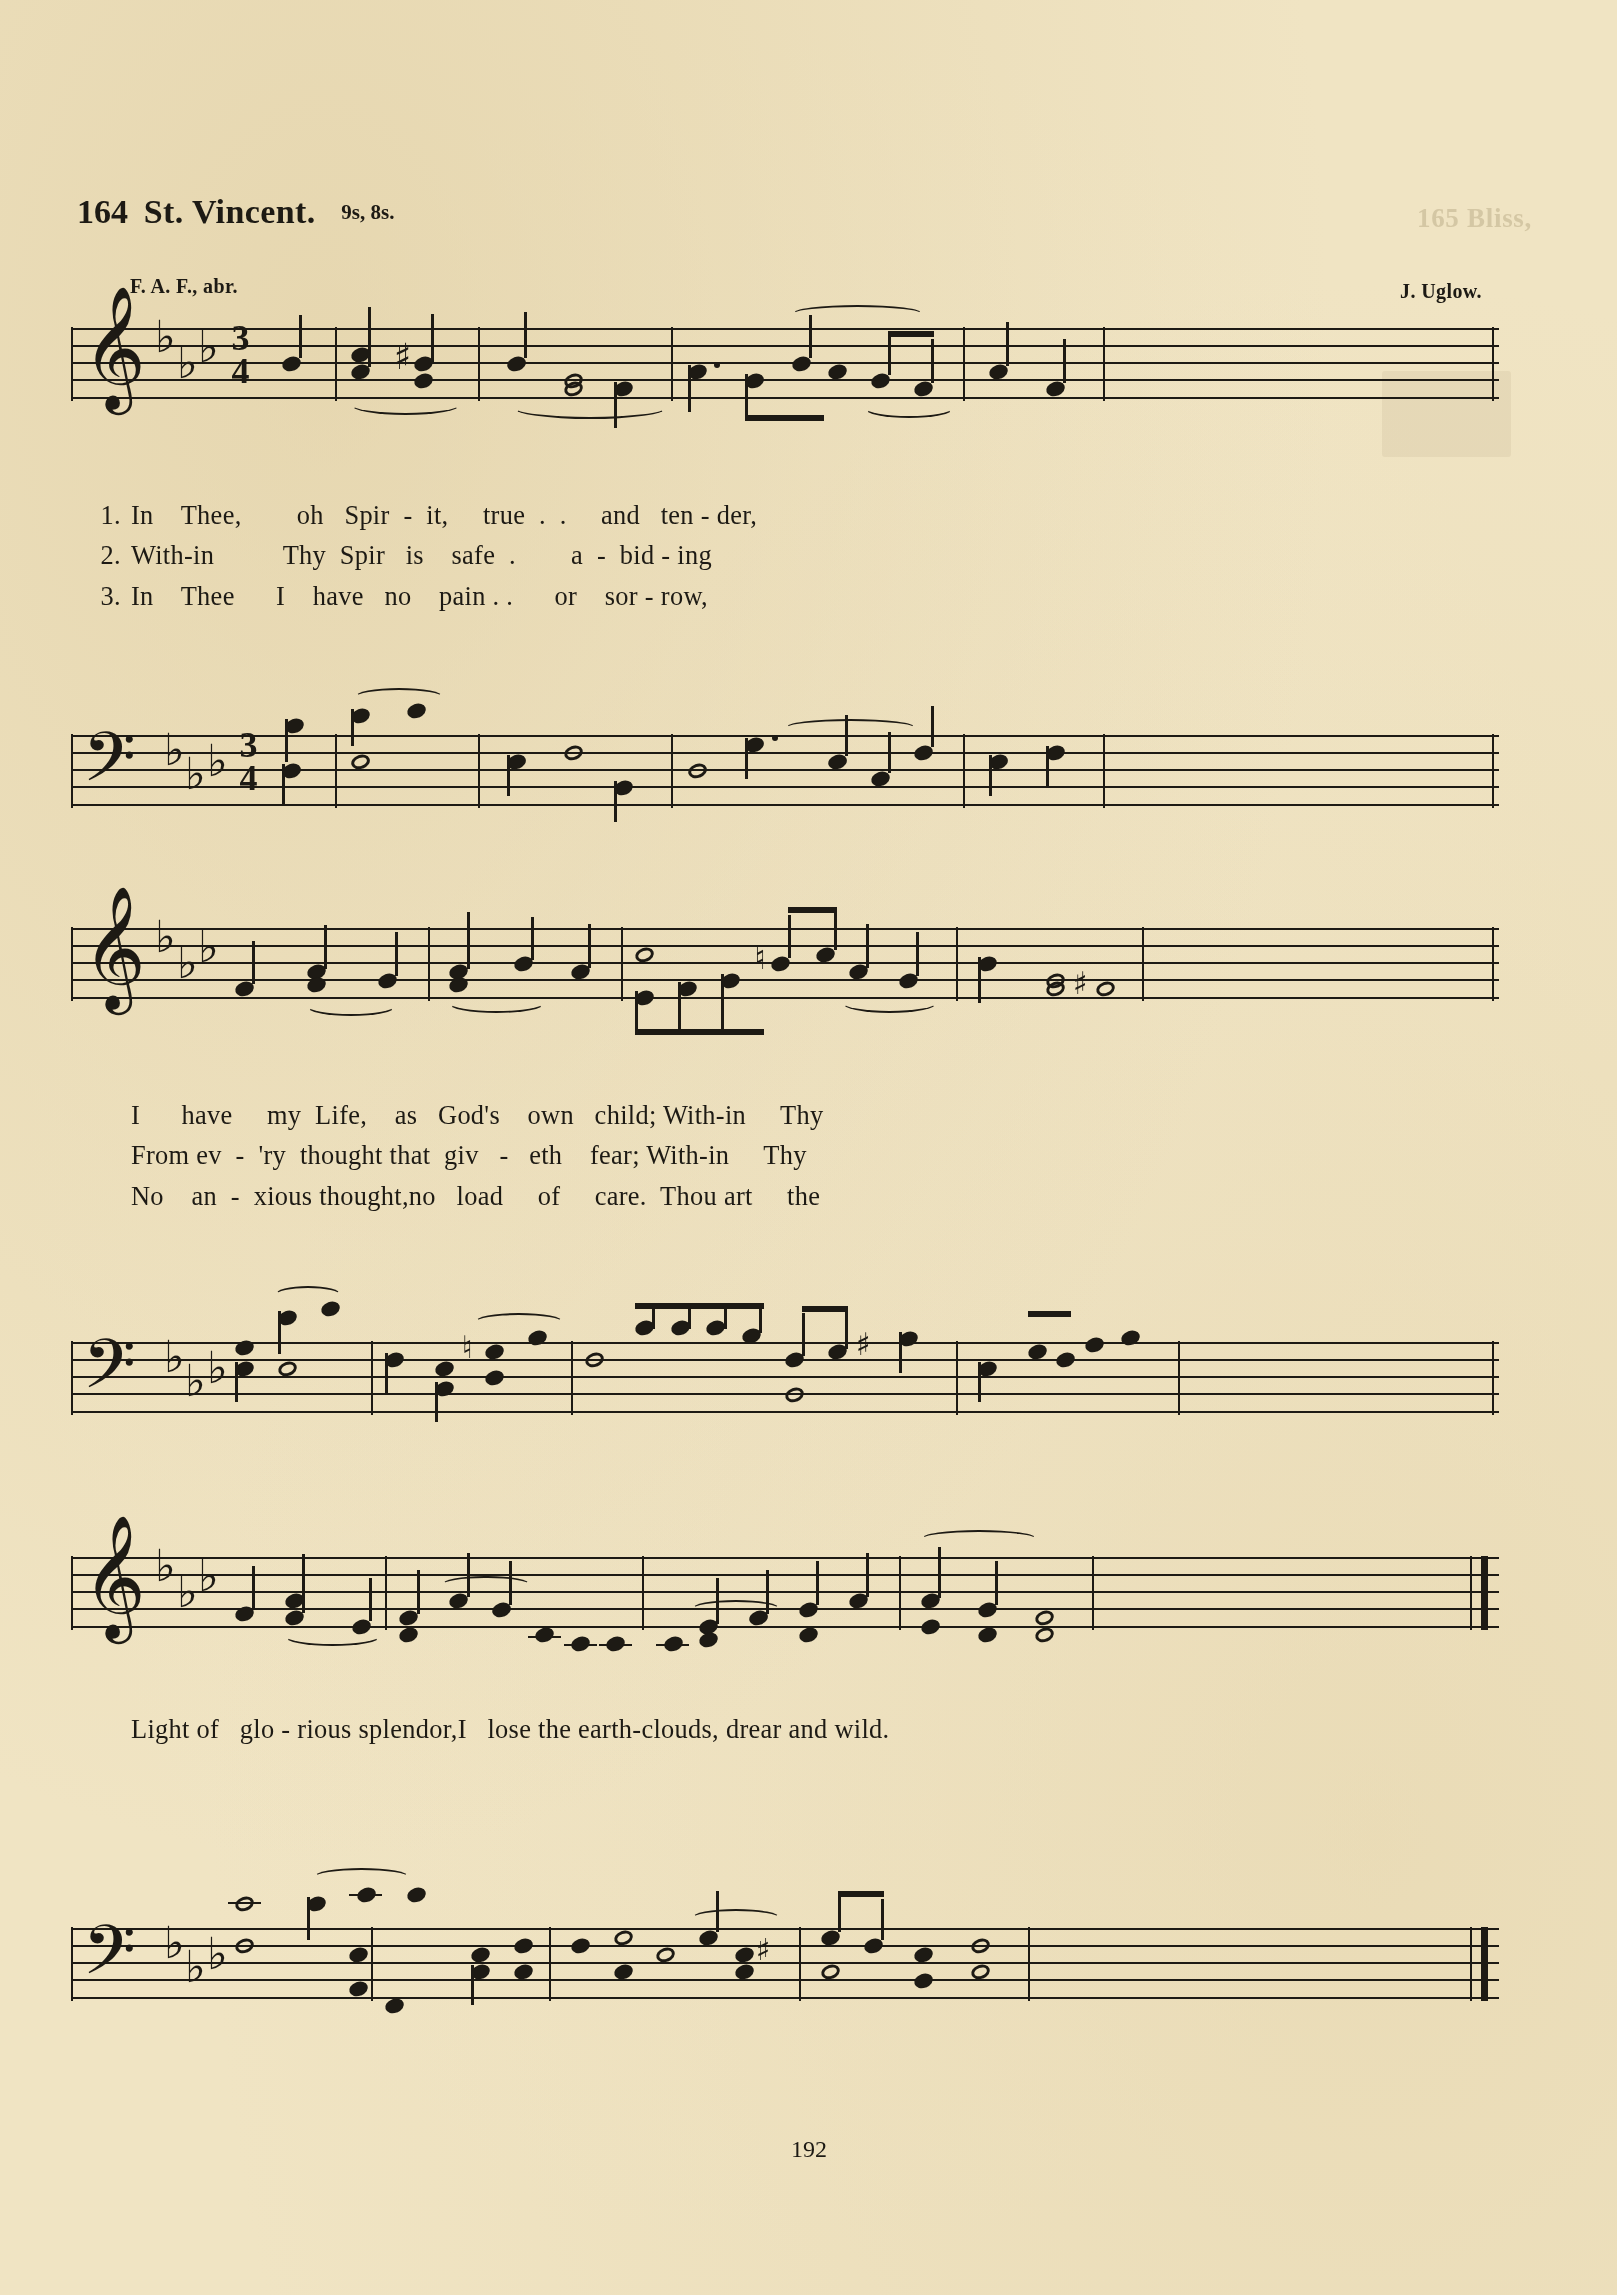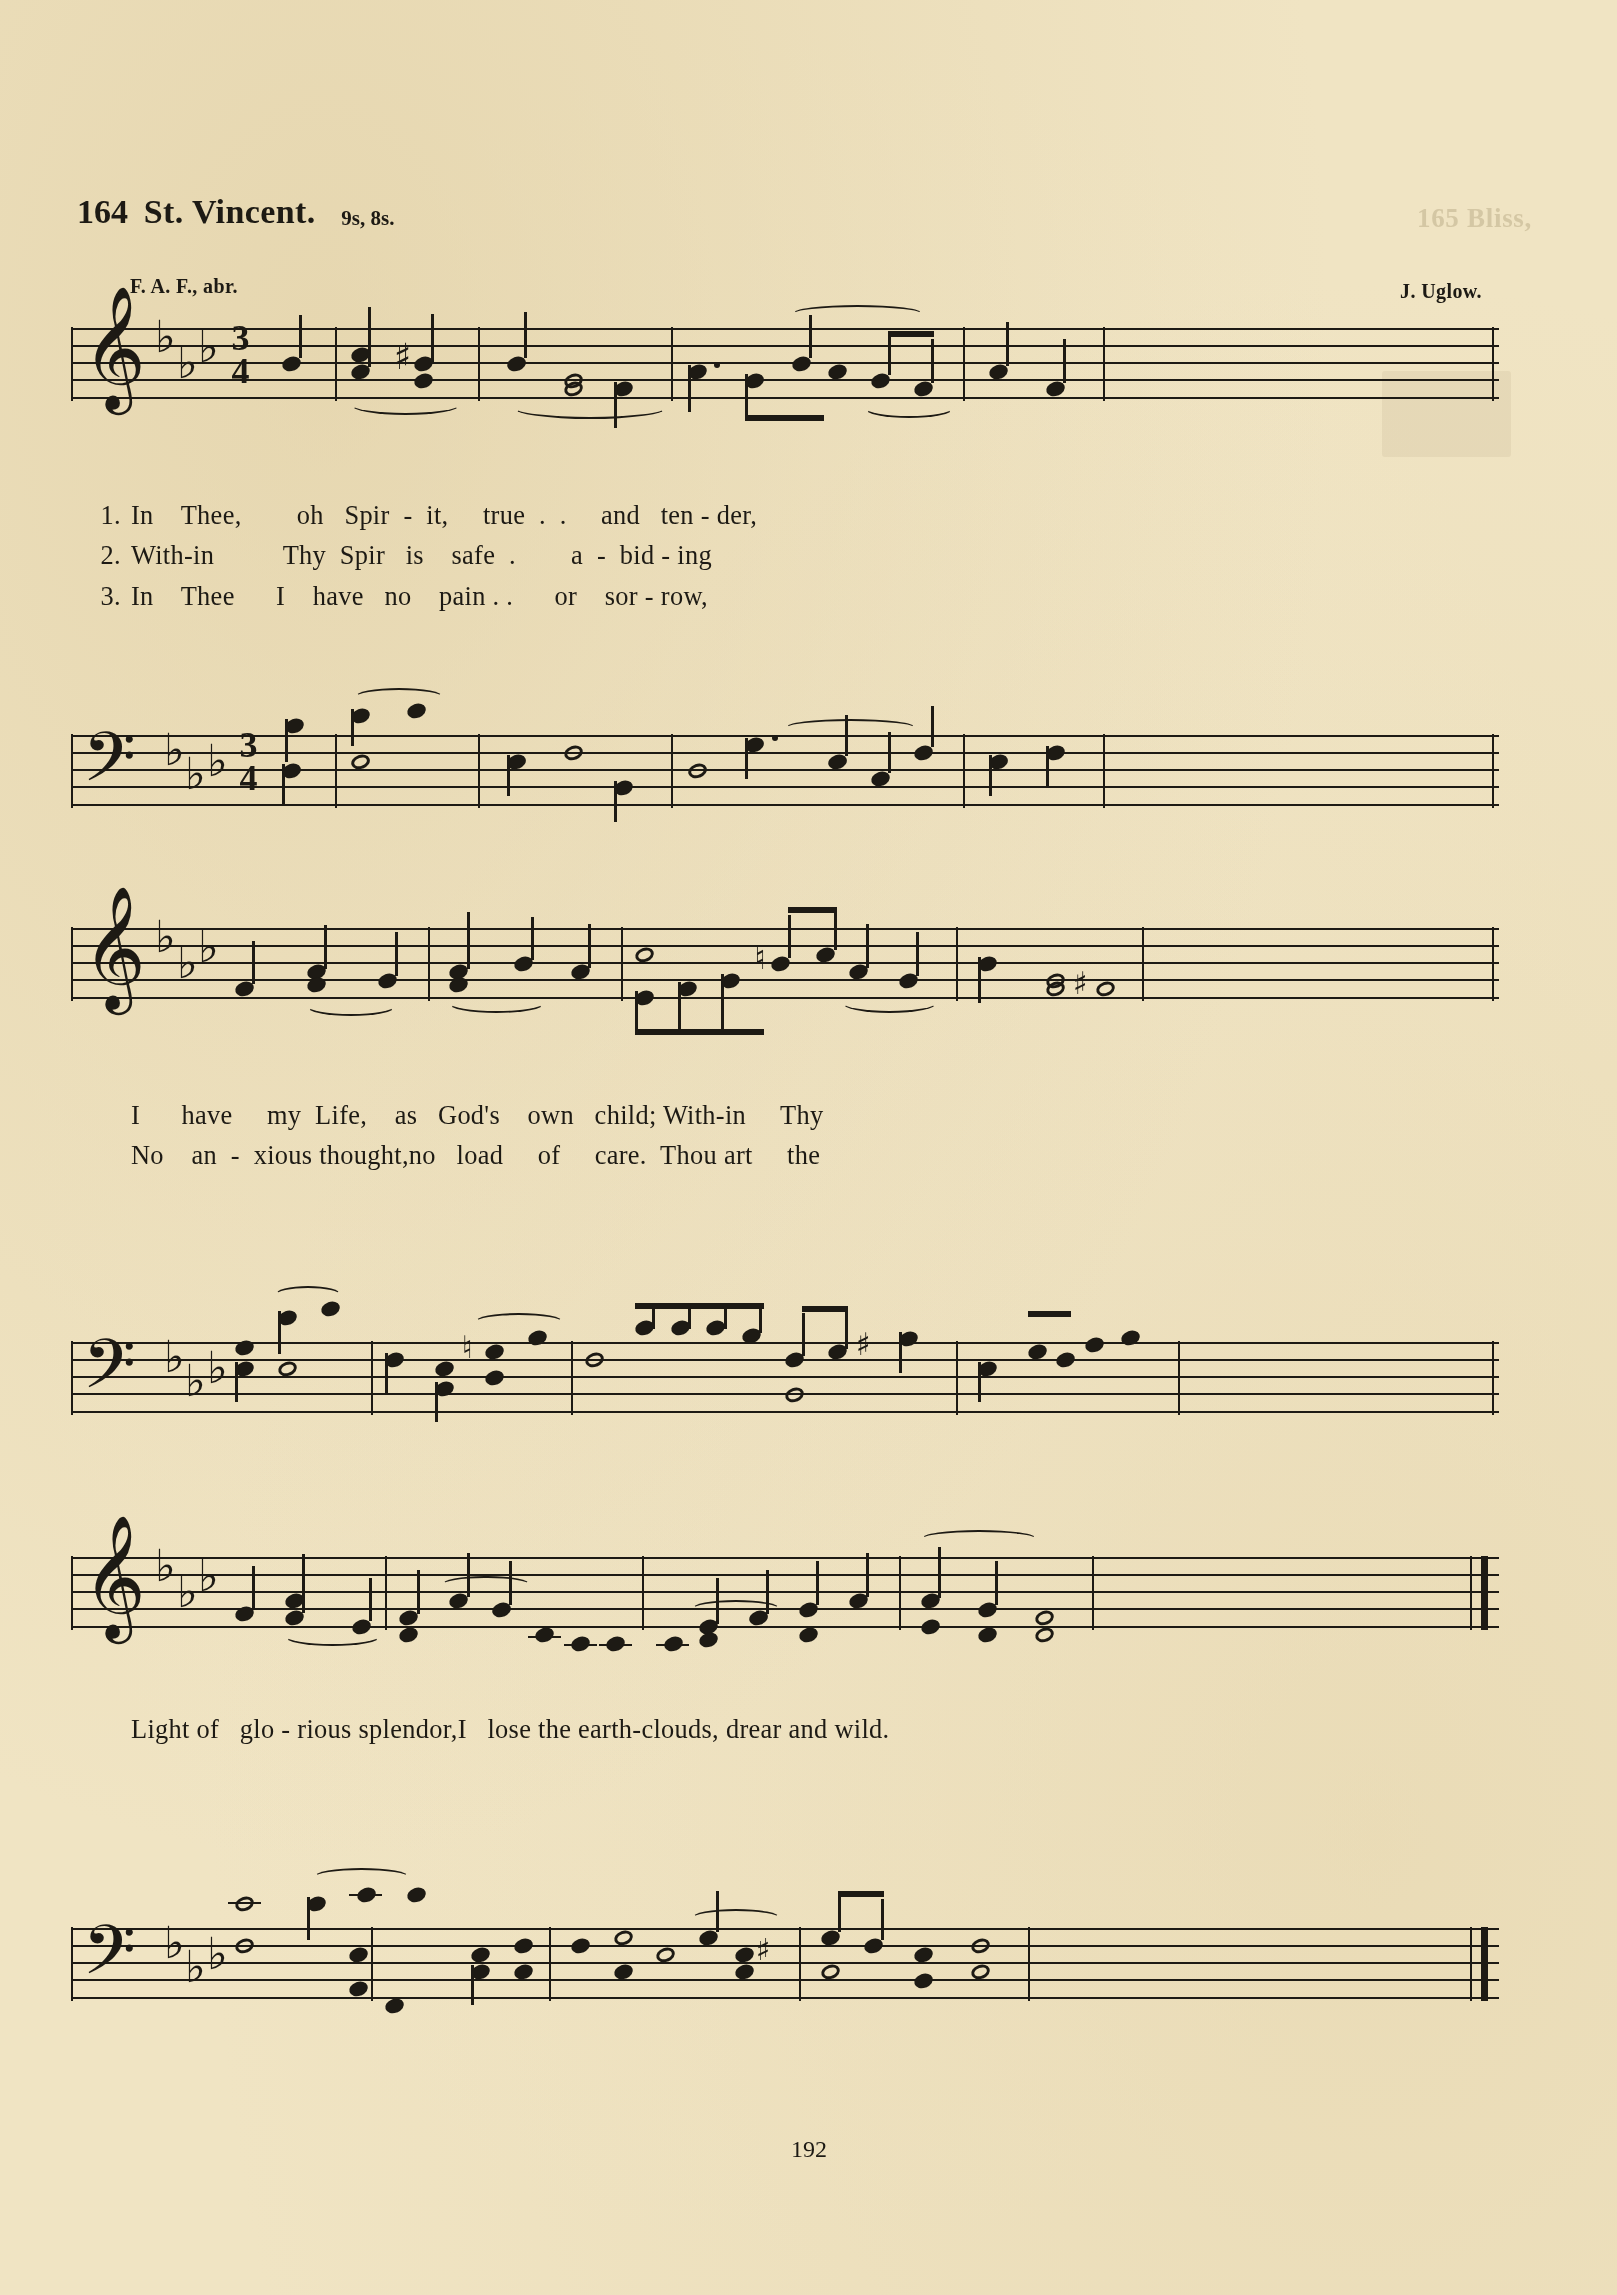--- a/index.html
+++ b/index.html
@@ -52,21 +52,21 @@
     width: 129px;
     height: 86px;
     background: rgba(150,132,92,0.10);
     border-radius: 2.9px;
   }
   .hymn-title-row {
     position: absolute;
     top: 193px;
     left: 77px;
     display: flex;
-    align-items: flex-end;
+    align-items: center;
     gap: 15.7px;
   }
   .hymn-number {
     font-size: 34px;
     font-weight: bold;
   }
   .hymn-name {
     font-size: 34px;
     font-weight: bold;
     letter-spacing: 0.4px;
@@ -455,20 +455,24 @@
     <div class="barline" style="left:1421px;top:-1.4px;height:74px;"></div>
   </div>
 
   <div class="lyrics" style="top:1100px;">
     <div class="lyric-line">
       <span class="lyric-num"></span>
       <span class="lyric-text">I      have     my  Life,    as   God's    own   child; With-in     Thy</span>
     </div>
     <div class="lyric-line">
       <span class="lyric-num"></span>
+      <span class="lyric-text">From ev  -  'ry  thought that  giv   -   eth    fear; With-in     Thy</span>
+    </div>
+    <div class="lyric-line">
+      <span class="lyric-num"></span>
       <span class="lyric-text">No    an  -  xious thought,no   load     of     care.  Thou art     the</span>
     </div>
   </div>
 
   <div class="system" style="top:1342px;height:114px;">
     <div class="staff">
       <div class="line"></div>
         <div class="line"></div>
         <div class="line"></div>
         <div class="line"></div>

